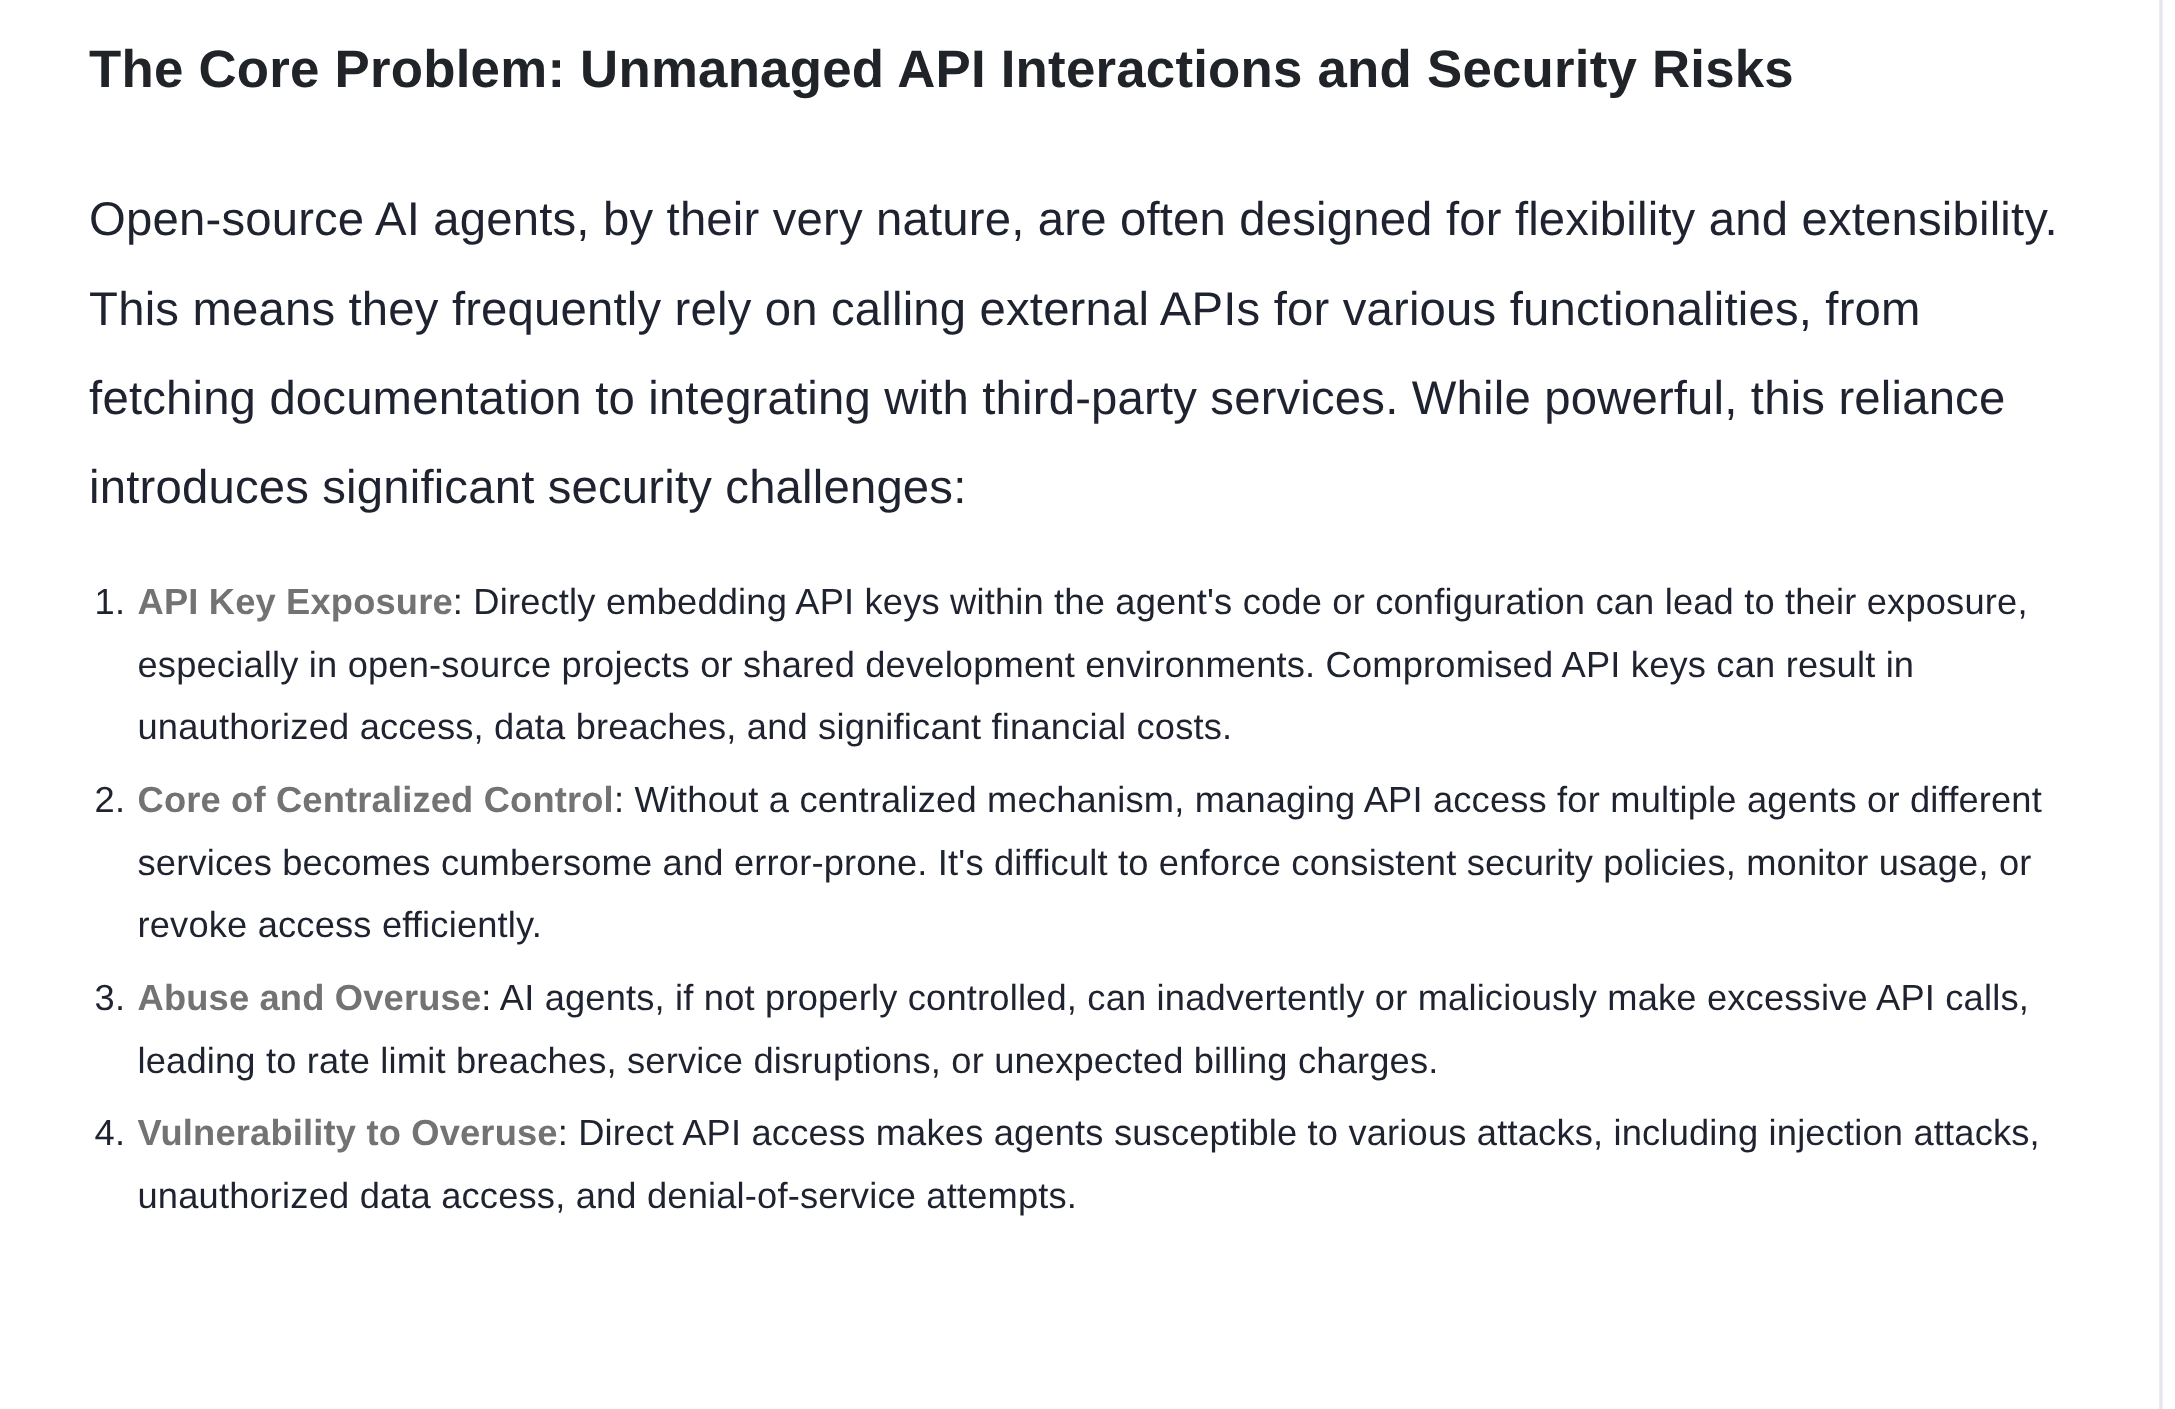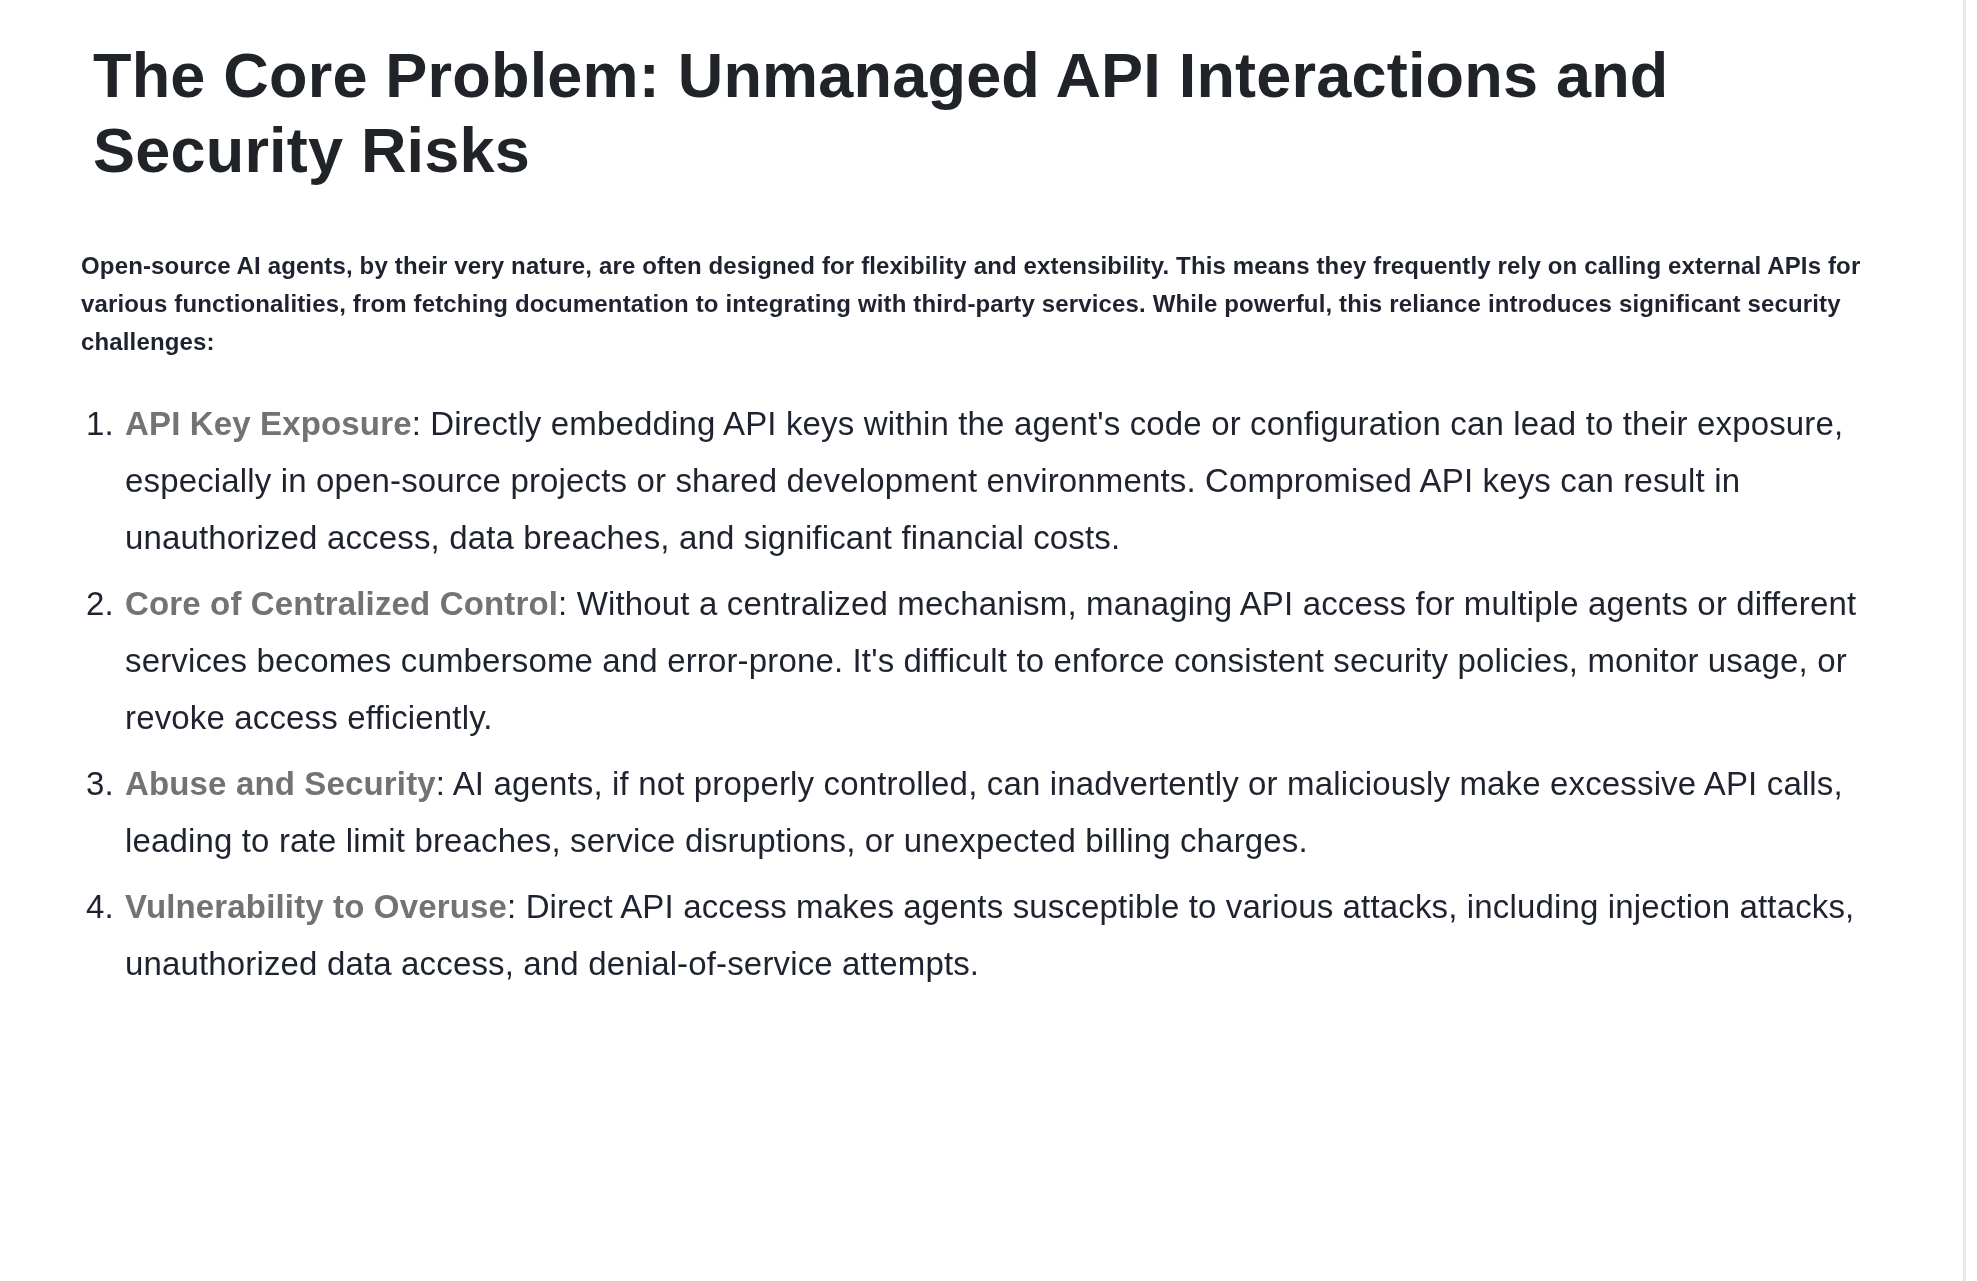--- a/index.html
+++ b/index.html
@@ -23,35 +23,34 @@
       height: 1281px;
       background: #ffffff;
     }
     .content {
       position: absolute;
       left: 81px;
       top: 0;
       width: 1790px;
     }
     h1.title {
-      margin: 12px;
+      margin: 0;
       padding-top: 26px;
-      font-size: 63px;
+      font-size: 48px;
       line-height: 75px;
       font-weight: 700;
       color: #202328;
       letter-spacing: 0.2px;
     }
     p.para {
       margin: 0;
-      font-size: 24px;
-      line-height: 38px;
+      font-size: 43px;
+      line-height: 81px;
       color: #1f2330;
       letter-spacing: 0.15px;
-      font-weight: bold;
     }
     p.intro {
       margin-top: 59px;
     }
     ol.risks {
       margin: 34px 0 0 0;
       padding: 0 0 0 44px;
       list-style: none;
       counter-reset: risk;
     }
@@ -95,21 +94,21 @@
     <p class="para intro">Open-source AI agents, by their very nature, are often designed for flexibility and extensibility. This means they frequently rely on calling external APIs for various functionalities, from fetching documentation to integrating with third-party services. While powerful, this reliance introduces significant security challenges:</p>
 
     <ol class="risks">
       <li>
         <span class="num">1.</span><span class="term">API Key Exposure</span><span>: </span><span>Directly embedding API keys within the agent's code or configuration can lead to their exposure, especially in open-source projects or shared development environments. Compromised API keys can result in unauthorized access, data breaches, and significant financial costs.</span>
       </li>
       <li>
         <span class="num">2.</span><span class="term">Core of Centralized Control</span><span>: </span><span>Without a centralized mechanism, managing API access for multiple agents or different services becomes cumbersome and error-prone. It's difficult to enforce consistent security policies, monitor usage, or revoke access efficiently.</span>
       </li>
       <li>
-        <span class="num">3.</span><span class="term">Abuse and Security</span><span>: </span><span>AI agents, if not properly controlled, can inadvertently or maliciously make excessive API calls, leading to rate limit breaches, service disruptions, or unexpected billing charges.</span>
+        <span class="num">3.</span><span class="term">Abuse and Overuse</span><span>: </span><span>AI agents, if not properly controlled, can inadvertently or maliciously make excessive API calls, leading to rate limit breaches, service disruptions, or unexpected billing charges.</span>
       </li>
       <li>
         <span class="num">4.</span><span class="term">Vulnerability to Overuse</span><span>: </span><span>Direct API access makes agents susceptible to various attacks, including injection attacks, unauthorized data access, and denial-of-service attempts.</span>
       </li>
     </ol>
 
   </div>
 </div>
 
 <div class="divider"></div>

